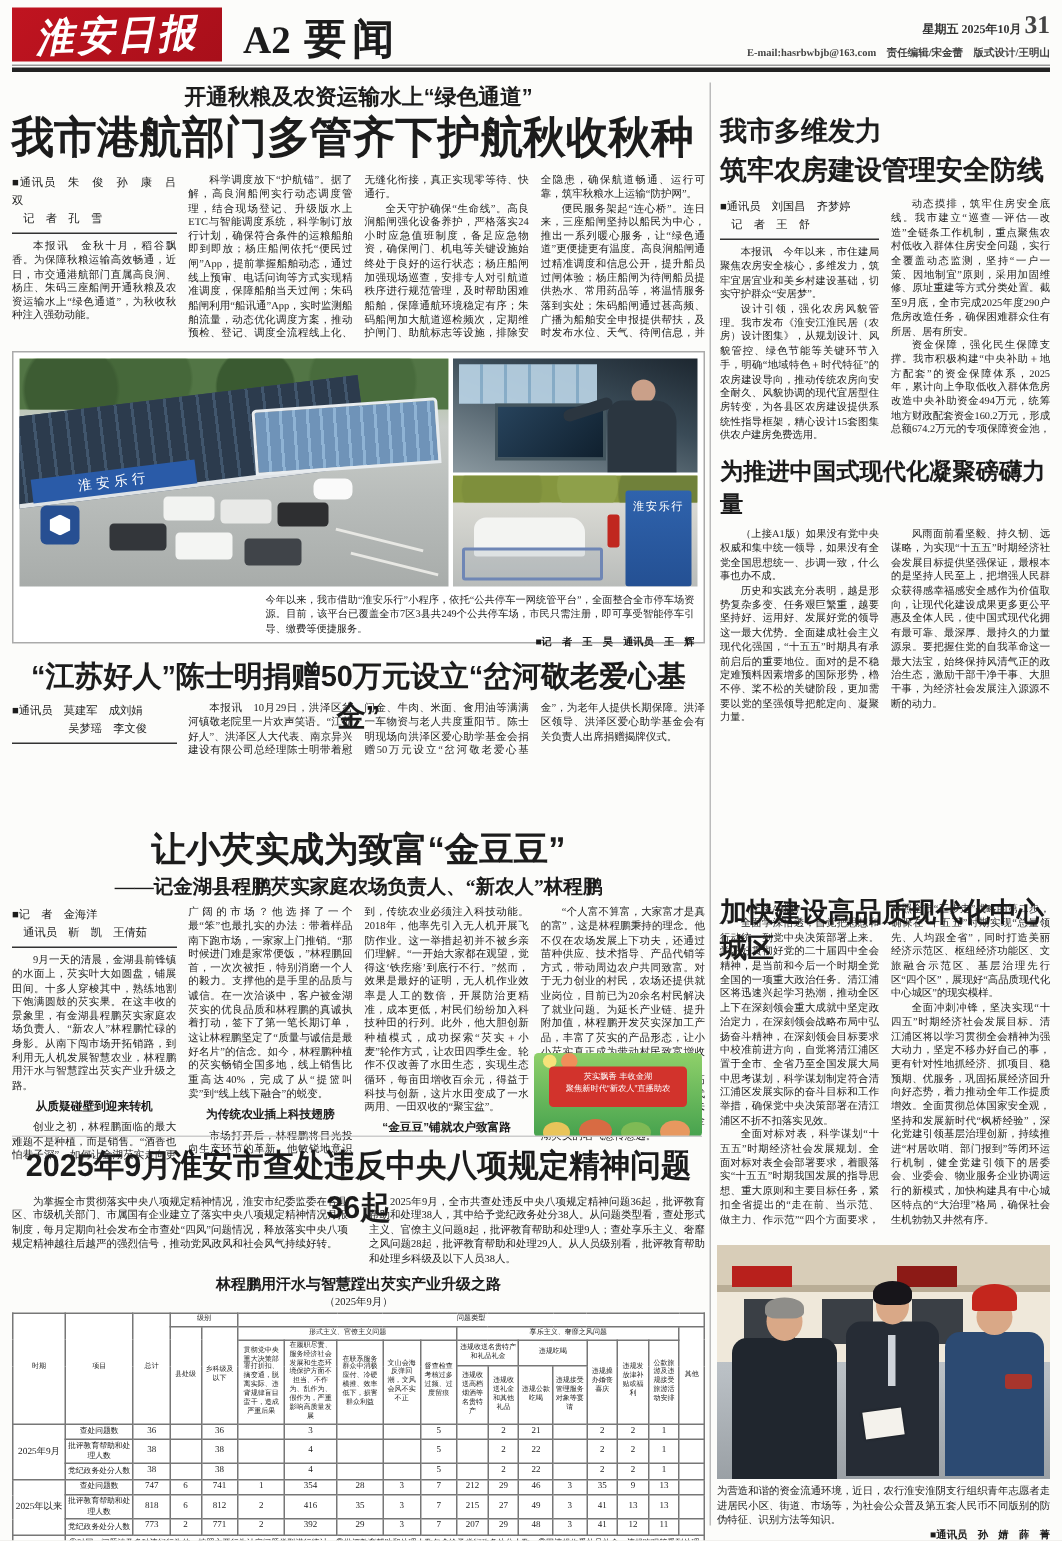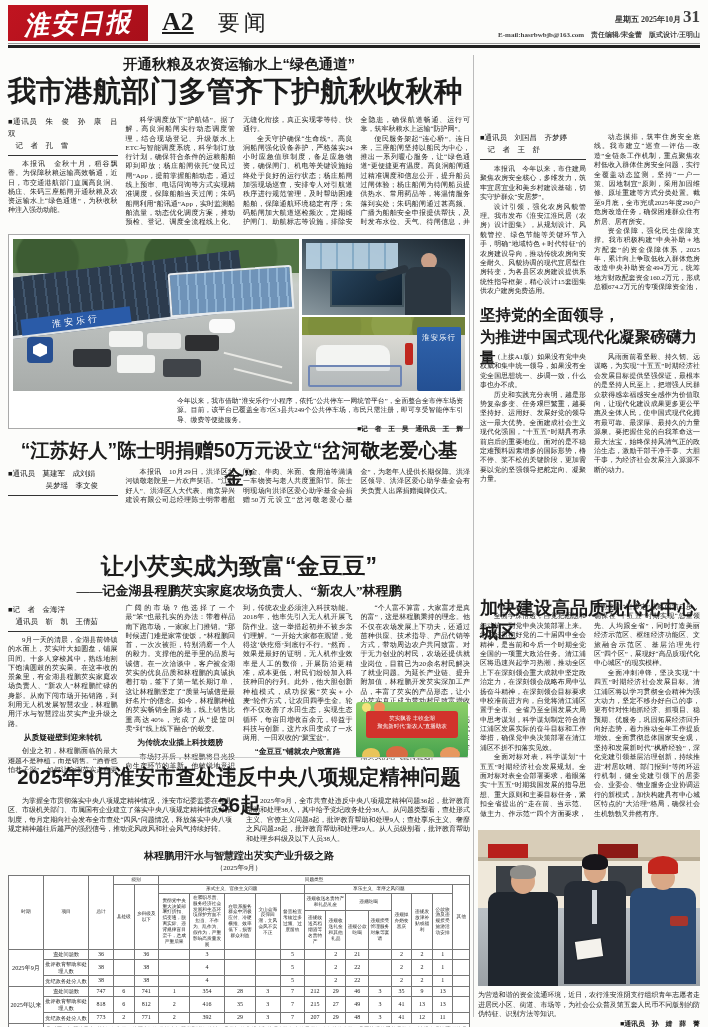--- a/index.html
+++ b/index.html
@@ -5,22 +5,22 @@
   html,body{margin:0;padding:0;background:#e9e7e2;}
   .page{position:relative;width:708px;height:1027px;background:#fcfcfa;margin:0 auto;overflow:hidden;
         font-family:"Liberation Serif","DejaVu Serif",serif;color:#1c1c1c;}
   
   .masthead{position:absolute;left:8px;top:5px;right:8px;height:36px;}
   .logo{position:absolute;left:0;top:0;width:140px;height:36px;background:linear-gradient(135deg,#c01420,#a80f1a);
         display:flex;align-items:center;justify-content:center;}
   .logo span{color:#fff;font-family:"DejaVu Serif",serif;font-weight:bold;font-style:italic;font-size:25px;
         letter-spacing:2px;transform:rotate(-2deg) scaleY(1.05);}
   .pageno{position:absolute;left:154px;top:2px;font-family:"Liberation Serif",serif;}
-  .pageno .no{font-size:26px;font-weight:bold;text-decoration:underline;}
-  .pageno .sec{font-size:22px;font-weight:normal;font-family:"Liberation Sans",sans-serif;letter-spacing:4px;margin-left:20px;}
+  .pageno .no{font-size:26px;font-weight:bold;}
+  .pageno .sec{font-size:28px;font-weight:bold;font-family:"Liberation Sans",sans-serif;letter-spacing:4px;margin-left:5px;}
   .issue{position:absolute;right:0;top:2px;text-align:right;font-size:8px;color:#333;font-weight:bold;}
   .issue .day{font-size:17px;font-family:"Liberation Serif",serif;color:#444;}
   .issue .l2{margin-top:3px;font-size:7px;color:#444;margin-left:11px;}
   .rule-thin{position:absolute;left:8px;right:8px;top:43px;height:1px;background:#999;}
   .rule-thick{position:absolute;left:8px;right:8px;top:45px;height:3px;background:#222;}
   
   .hl{font-family:"Liberation Sans","DejaVu Sans",sans-serif;font-weight:bold;}
   .kicker{position:absolute;left:8px;width:462px;top:55px;text-align:center;font-size:14.5px;}
   .mainhead{position:absolute;left:0px;width:470px;top:72px;text-align:center;font-size:29px;letter-spacing:0px;
             transform:scaleX(.98);}
@@ -426,35 +426,38 @@
             <td></td>
           </tr>
           <tr>
             <td class="pc">备注</td>
             <td colspan="17" class="remark">①对同一问题涉及多种违纪行为的，按照主要行为认定问题类型进行统计；②批评教育帮助和处理人数包含给予党纪政务处分人数；③因违规收受礼品礼金、违规吃喝等受到处理的，一并纳入相应类型统计。</td>
           </tr>
         </tbody>
     </table>
   </div>
 
+  <div class="r1head hl">
+    <div>我市多维发力</div>
+    <div>筑牢农房建设管理安全防线</div>
+  </div>
   <div class="r1body cols2">
     <div class="byline">
       <div>■通讯员　刘国昌　齐梦婷</div>
       <div>　记　者　王　舒</div>
     </div>
     <div>
         <p>本报讯　今年以来，市住建局聚焦农房安全核心，多维发力，筑牢宜居宜业和美乡村建设基础，切实守护群众“安居梦”。</p>
         <p>设计引领，强化农房风貌管理。我市发布《淮安江淮民居（农房）设计图集》，从规划设计、风貌管控、绿色节能等关键环节入手，明确“地域特色＋时代特征”的农房建设导向，推动传统农房向安全耐久、风貌协调的现代宜居型住房转变，为各县区农房建设提供系统性指导框架，精心设计15套图集供农户建房免费选用。</p>
         <p>动态摸排，筑牢住房安全底线。我市建立“巡查—评估—改造”全链条工作机制，重点聚焦农村低收入群体住房安全问题，实行全覆盖动态监测，坚持“一户一策、因地制宜”原则，采用加固维修、原址重建等方式分类处置。截至9月底，全市完成2025年度290户危房改造任务，确保困难群众住有所居、居有所安。</p>
         <p>资金保障，强化民生保障支撑。我市积极构建“中央补助＋地方配套”的资金保障体系，2025年，累计向上争取低收入群体危房改造中央补助资金494万元，统筹地方财政配套资金160.2万元，形成总额674.2万元的专项保障资金池，通过“先建后补”方式提高资金使用效益，既破解了农房建设资金难题，又确保民生改善红利精准覆盖。</p>
       </div>
   </div>
 
   <div class="r2head hl">
-    <div>坚持党的全面领导，</div>
     <div>为推进中国式现代化凝聚磅礴力量</div>
   </div>
   <div class="r2body cols2">
       <p>（上接A1版）如果没有党中央权威和集中统一领导，如果没有全党全国思想统一、步调一致，什么事也办不成。</p>
       <p>历史和实践充分表明，越是形势复杂多变、任务艰巨繁重，越要坚持好、运用好、发展好党的领导这一最大优势。全面建成社会主义现代化强国，“十五五”时期具有承前启后的重要地位。面对的是不稳定难预料因素增多的国际形势，櫓不停、桨不松的关键阶段，更加需要以党的坚强领导把舵定向、凝聚力量。</p>
       <p>风雨面前看坚毅、持久韧、远谋略，为实现“十五五”时期经济社会发展目标提供坚强保证，最根本的是坚持人民至上，把增强人民群众获得感幸福感安全感作为价值取向，让现代化建设成果更多更公平惠及全体人民，使中国式现代化拥有最可靠、最深厚、最持久的力量源泉。要把握住党的自我革命这一最大法宝，始终保持风清气正的政治生态，激励干部干净干事、大胆干事，为经济社会发展注入源源不断的动力。</p>
     </div>
 
   <div class="r3head hl">加快建设高品质现代化中心城区</div>
   <div class="r3body cols2">

